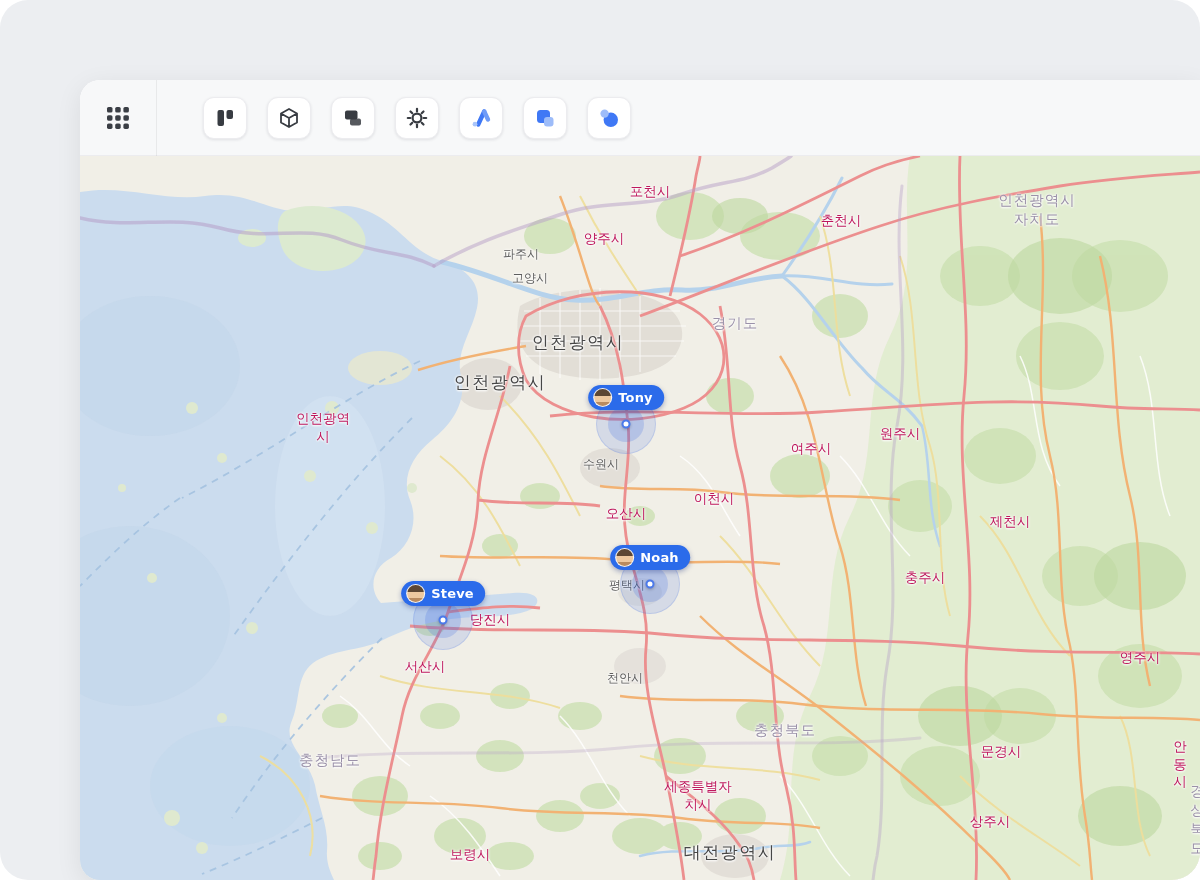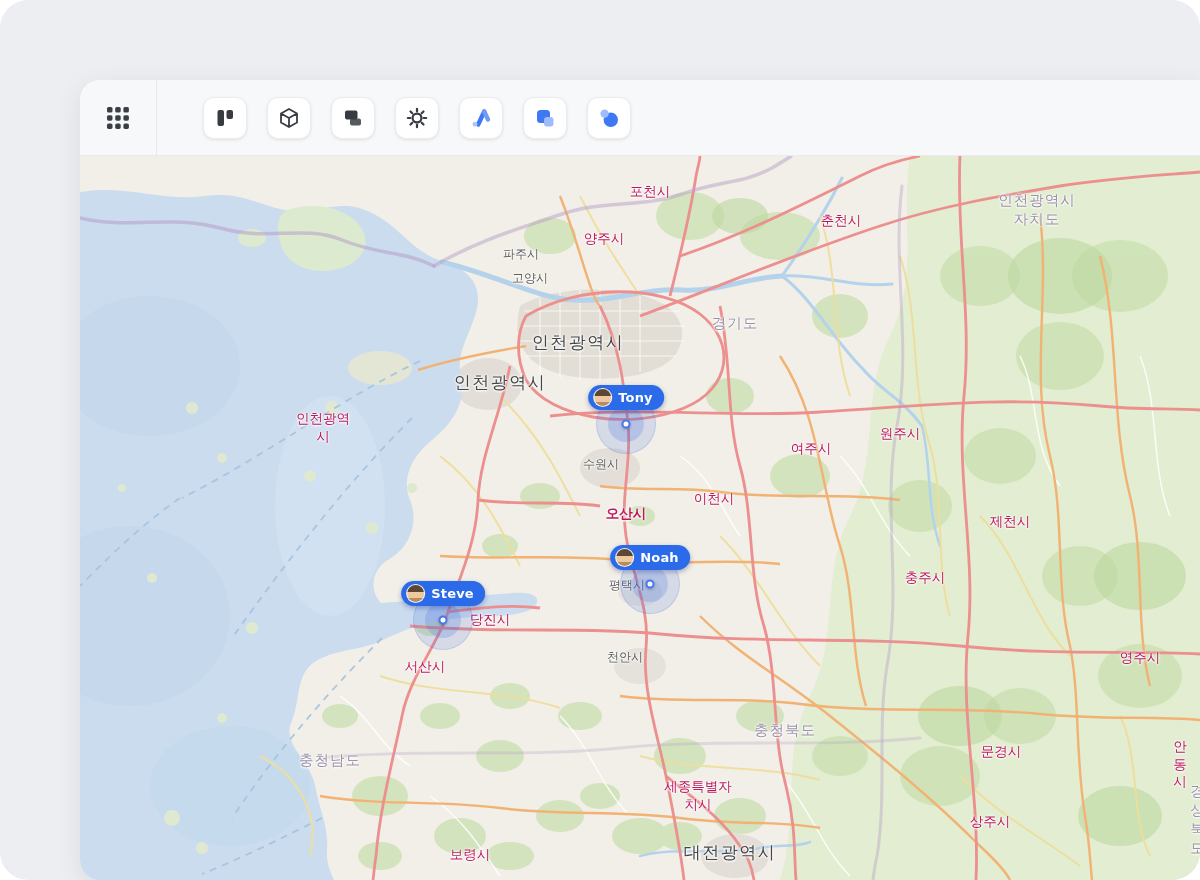--- a/index.html
+++ b/index.html
@@ -369,27 +369,27 @@
         <div class="map-label city-lg" style="left: 450px; top: 123px;">고양시</div>
         <div class="map-label province" style="left: 655px; top: 167px;">경기도</div>
         <div class="map-label metro" style="left: 498px; top: 186px;">인천광역시</div>
         <div class="map-label metro" style="left: 420px; top: 226px;">인천광역시</div>
         <div class="map-label city" style="left: 243px; top: 272px;">인천광역
 시</div>
         <div class="map-label city" style="left: 820px; top: 278px;">원주시</div>
         <div class="map-label city" style="left: 731px; top: 293px;">여주시</div>
         <div class="map-label city" style="left: 634px; top: 299px; margin-top: 44px;">이천시</div>
         <div class="map-label city-lg" style="left: 521px; top: 309px;">수원시</div>
-        <div class="map-label city" style="left: 546px; top: 358px; font-weight: bold;">오산시</div>
+        <div class="map-label city" style="left: 546px; top: 358px;">오산시</div>
         <div class="map-label city" style="left: 930px; top: 366px;">제천시</div>
         <div class="map-label city-lg" style="left: 547px; top: 430px;">평택시</div>
         <div class="map-label city" style="left: 845px; top: 422px;">충주시</div>
         <div class="map-label city" style="left: 410px; top: 464px;">당진시</div>
         <div class="map-label city" style="left: 345px; top: 511px;">서산시</div>
-        <div class="map-label city-lg" style="left: 545px; top: 502px; text-align: center;">천안시</div>
+        <div class="map-label city-lg" style="left: 545px; top: 523px; text-align: center;">천안시</div>
         <div class="map-label city" style="left: 1060px; top: 502px;">영주시</div>
         <div class="map-label province" style="left: 705px; top: 574px;">충청북도</div>
         <div class="map-label city" style="left: 1100px; top: 608px;">안동시</div>
         <div class="map-label city" style="left: 921px; top: 596px;">문경시</div>
         <div class="map-label province" style="left: 250px; top: 604px;">충청남도</div>
         <div class="map-label city" style="left: 618px; top: 640px;">세종특별자
 치시</div>
         <div class="map-label city" style="left: 910px; top: 666px;">상주시</div>
         <div class="map-label province" style="left: 1118px; top: 664px;">경상북도</div>
         <div class="map-label city" style="left: 390px; top: 699px;">보령시</div>

